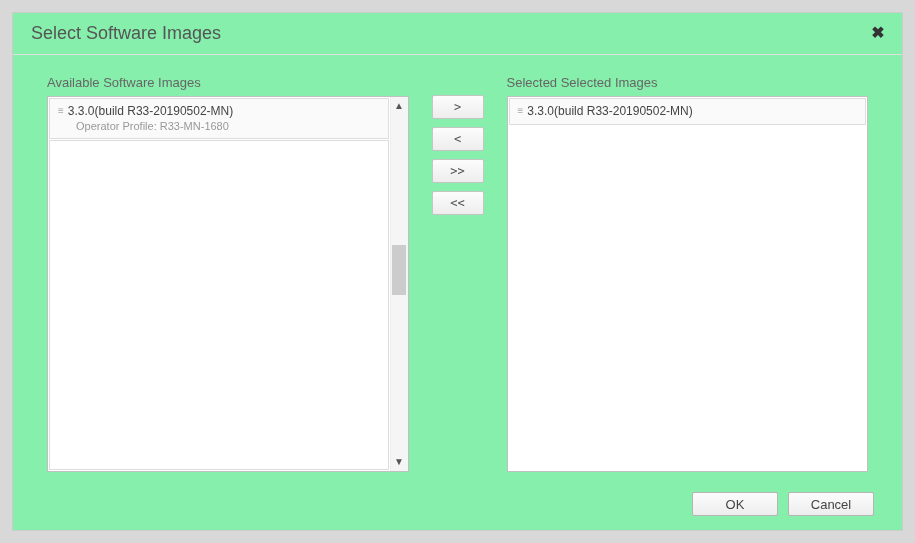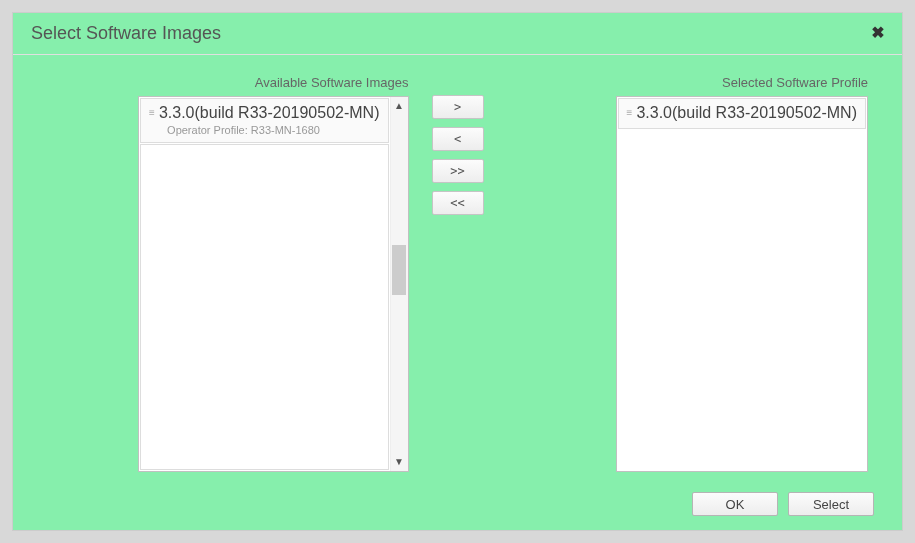--- a/index.html
+++ b/index.html
@@ -52,21 +52,20 @@
       display: flex;
       gap: 20px;
     }
     .col {
       display: flex;
       flex-direction: column;
     }
     .col-left, .col-right {
       flex: 1;
       min-width: 0;
-      align-items: flex-end;
     }
     .col-label {
       font-size: 13px;
       color: #666;
       margin-bottom: 6px;
       font-weight: 400;
     }
     .listbox-wrap {
       flex: 1;
       display: flex;
@@ -94,21 +93,21 @@
       align-items: center;
       gap: 6px;
     }
     .handle-icon {
       color: #aaa;
       font-size: 10px;
       letter-spacing: -2px;
       line-height: 1;
     }
     .list-item-title {
-      font-size: 16px;
+      font-size: 12px;
       color: #444;
     }
     .list-item-sub {
       font-size: 11px;
       color: #999;
       padding-left: 18px;
       margin-top: 2px;
     }
     .listbox-fill {
       border: 1px solid #ddd;
@@ -227,34 +226,34 @@
     </div>
 
     <div class="transfer-col">
       <button class="transfer-btn">&gt;</button>
       <button class="transfer-btn">&lt;</button>
       <button class="transfer-btn">&gt;&gt;</button>
       <button class="transfer-btn">&lt;&lt;</button>
     </div>
 
     <div class="col col-right">
-      <div class="col-label">Selected Software Profile</div>
+      <div class="col-label">Selected Selected Images</div>
       <div class="listbox-wrap">
         <div class="listbox">
           <div class="listbox-inner">
             <div class="list-item">
               <div class="list-item-row1">
                 <span class="handle-icon">≡</span>
                 <span class="list-item-title">3.3.0(build R33-20190502-MN)</span>
               </div>
             </div>
           </div>
         </div>
       </div>
     </div>
 
   </div>
 
   <div class="dialog-footer">
     <button class="footer-btn">OK</button>
-    <button class="footer-btn">Select</button>
+    <button class="footer-btn">Cancel</button>
   </div>
 </div>
 
 </body></html>

